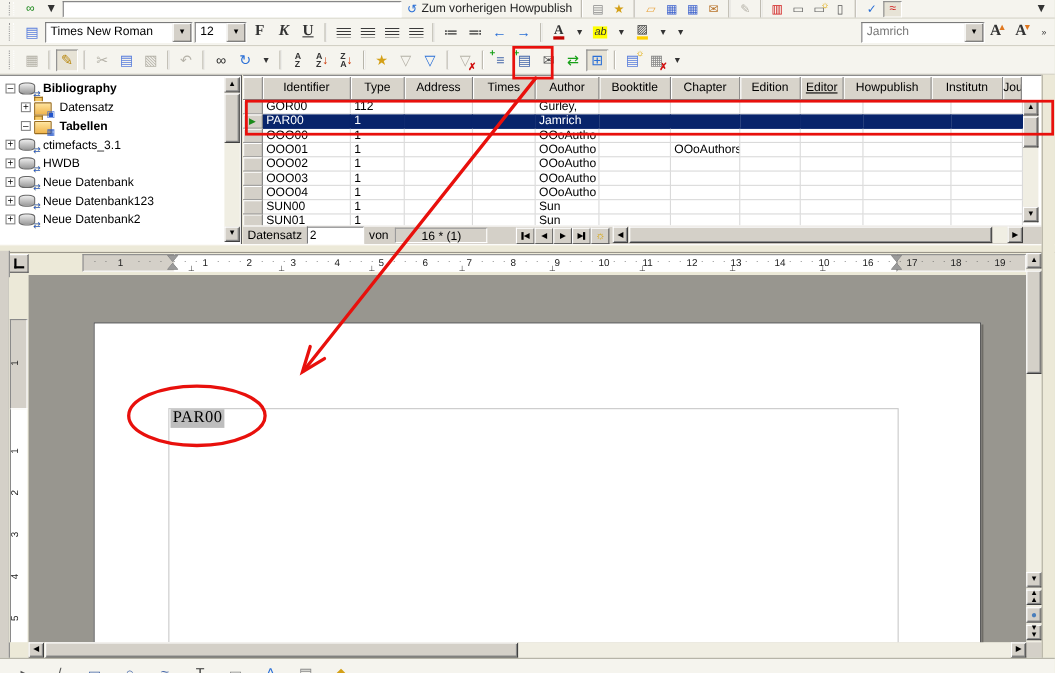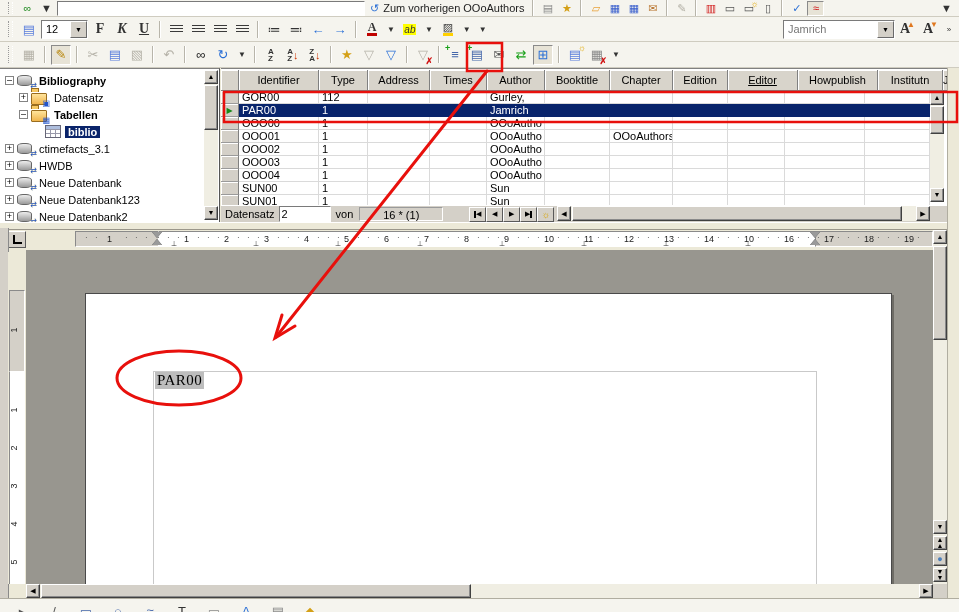--- a/index.html
+++ b/index.html
@@ -148,21 +148,21 @@
   <div id="row1" class="tb-row">
       <div class="tb-btn">
         <span class="glyph" style="color: rgb(31, 138, 31);">∞</span>
       </div>
       <div class="tb-btn small">
         <span class="glyph">▼</span>
       </div>
       <div class="tb-input" style="width: 308px;"></div>
       <div class="tb-btn">
         <span class="glyph" style="color: rgb(42, 111, 214);">↺</span>
-        <span class="tb-label">Zum vorherigen OOoAuthors</span>
+        <span class="tb-label">Zum vorherigen Howpublish</span>
       </div>
       <div class="tb-sep"></div>
       <div class="tb-btn">
         <span class="glyph" style="color: rgb(138, 138, 138);">▤</span>
       </div>
       <div class="tb-btn">
         <span class="glyph" style="color: rgb(212, 160, 23);">★</span>
       </div>
       <div class="tb-sep"></div>
       <div class="tb-btn">
@@ -202,20 +202,24 @@
       <div class="tb-btn pressed">
         <span class="glyph" style="color: rgb(208, 22, 22);">≈</span>
       </div>
       <div class="tb-btn small" style="margin-left: auto;">
         <span class="glyph">▼</span>
       </div>
     </div>
   <div id="row2" class="tb-row">
       <div class="tb-btn">
         <span class="glyph" style="color: rgb(90, 126, 220);">▤</span>
+      </div>
+      <div class="combo" style="width: 134px;">
+        <span class="combo-text">Times New Roman</span>
+        <span class="combo-btn">▼</span>
       </div>
       <div class="combo" style="width: 47px;">
         <span class="combo-text">12</span>
         <span class="combo-btn">▼</span>
       </div>
       <div class="tb-btn fmt">
         <span class="glyph">F</span>
       </div>
       <div class="tb-btn fmt fmt-italic">
         <span class="glyph">K</span>
@@ -401,27 +405,20 @@
           <span class="t-folder t-q" style="display: block;"></span>
         </span>
         <span class="tree-label">Datensatz</span>
       </div>
       <div class="tree-row" style="padding-left: 19px;">
         <span class="exp">–</span>
         <span class="t-ico">
           <span class="t-folder t-t" style="display: block;"></span>
         </span>
         <span class="tree-label bold">Tabellen</span>
-      </div>
-      <div class="tree-row" style="padding-left: 33px;">
-        <span class="exp-spacer"></span>
-        <span class="t-ico">
-          <span class="t-table" style="display: block;"></span>
-        </span>
-        <span class="tree-label sel">biblio</span>
       </div>
       <div class="tree-row" style="padding-left: 5px;">
         <span class="exp">+</span>
         <span class="t-ico">
           <span class="t-db" style="display: block;"></span>
         </span>
         <span class="tree-label">ctimefacts_3.1</span>
       </div>
       <div class="tree-row" style="padding-left: 5px;">
         <span class="exp">+</span>
@@ -463,21 +460,21 @@
     <div id="grid-header">
         <div class="g-hcell" style="width: 18px;"></div>
         <div class="g-hcell" style="width: 80px;">Identifier</div>
         <div class="g-hcell" style="width: 49px;">Type</div>
         <div class="g-hcell" style="width: 62px;">Address</div>
         <div class="g-hcell" style="width: 57px;">Times</div>
         <div class="g-hcell" style="width: 58px;">Author</div>
         <div class="g-hcell" style="width: 65px;">Booktitle</div>
         <div class="g-hcell" style="width: 63px;">Chapter</div>
         <div class="g-hcell" style="width: 55px;">Edition</div>
-        <div class="g-hcell" style="width: 70px; text-decoration: underline;">Editor</div>
+        <div class="g-hcell" style="width: 39px; text-decoration: underline;">Editor</div>
         <div class="g-hcell" style="width: 80px;">Howpublish</div>
         <div class="g-hcell" style="width: 65px;">Institutn</div>
         <div class="g-hcell" style="width: 17px; text-align: left;">Journal</div>
       </div>
     <div id="grid-rows">
         <div class="g-row">
           <div class="g-selcell"></div>
           <div class="g-cell" style="width: 80px;">GOR00</div>
           <div class="g-cell" style="width: 49px;">112</div>
           <div class="g-cell" style="width: 62px;"></div>

